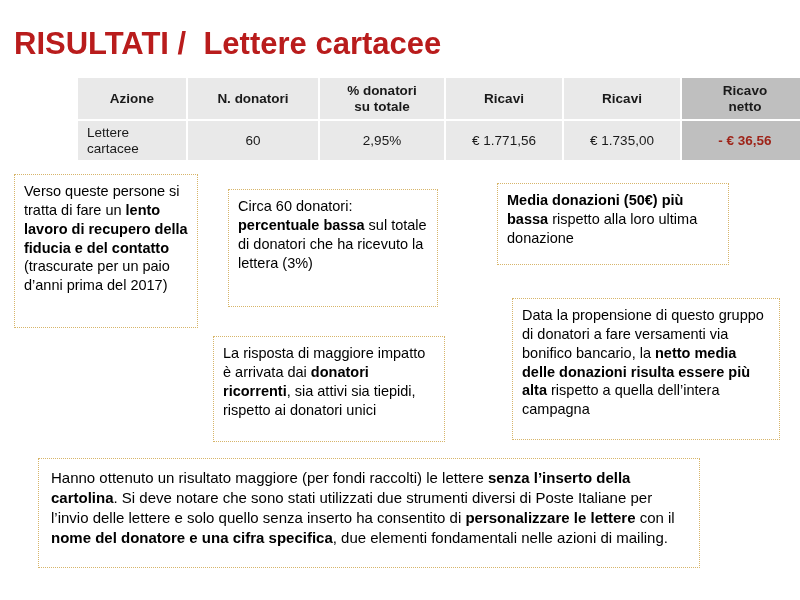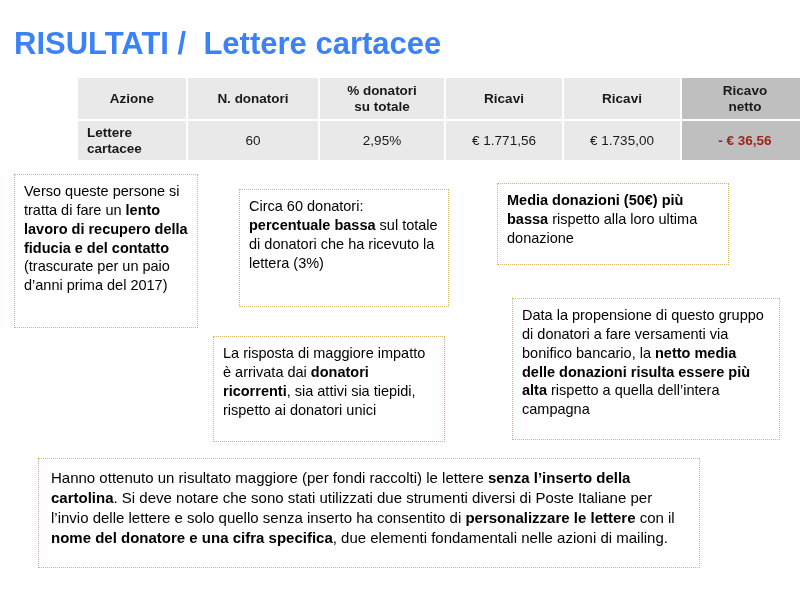--- a/index.html
+++ b/index.html
@@ -16,21 +16,21 @@
     overflow: hidden;
   }
 
   
   #page-title {
     position: absolute;
     left: 14px;
     top: 26px;
     font-size: 31px;
     font-weight: bold;
-    color: #3b82f6;
+    color: #b91c1c;
     letter-spacing: 0px;
     white-space: pre;
   }
 
   
   #results-table {
     position: absolute;
     left: 78px;
     top: 78px;
     width: 648px;
@@ -63,21 +63,20 @@
     background: #bfbfbf;
     border-right: none;
   }
   #results-table td.col-last {
     color: #9e2318;
     font-weight: bold;
   }
   #results-table td.cell-action {
     text-align: left;
     padding-left: 9px;
-    font-weight: bold;
   }
   .w-action   { width: 96px; }
   .w-donatori { width: 118px; }
   .w-perc     { width: 112px; margin-top: 38px; }
   .w-costi    { width: 104px; }
   .w-ricavi   { width: 104px; }
   .w-netto    { width: 114px; }
 
   
   .callout {
@@ -86,21 +85,21 @@
     border: 1px dotted #d7b56a;
     background: #ffffff;
     font-size: 14.5px;
     line-height: 1.30;
     color: #000000;
     padding: 7px 9px 6px 9px;
   }
   .callout b { font-weight: bold; }
 
   #callout-recupero   { left: 14px;  top: 174px; width: 184px; height: 154px; }
-  #callout-percentuale{ left: 239px; top: 189px; width: 210px; height: 118px; }
+  #callout-percentuale{ left: 228px; top: 189px; width: 210px; height: 118px; }
   #callout-media      { left: 497px; top: 183px; width: 232px; height: 82px;  }
   #callout-bonifico   { left: 512px; top: 298px; width: 268px; height: 142px; }
   #callout-ricorrenti { left: 213px; top: 336px; width: 232px; height: 106px; }
   #callout-cartolina  { left: 38px;  top: 458px; width: 662px; height: 110px; font-size: 15px; line-height: 1.33; padding: 9px 12px; }
 </style>
 </head>
 <body>
 
 <div id="page-title">RISULTATI /  Lettere cartacee</div>
 

